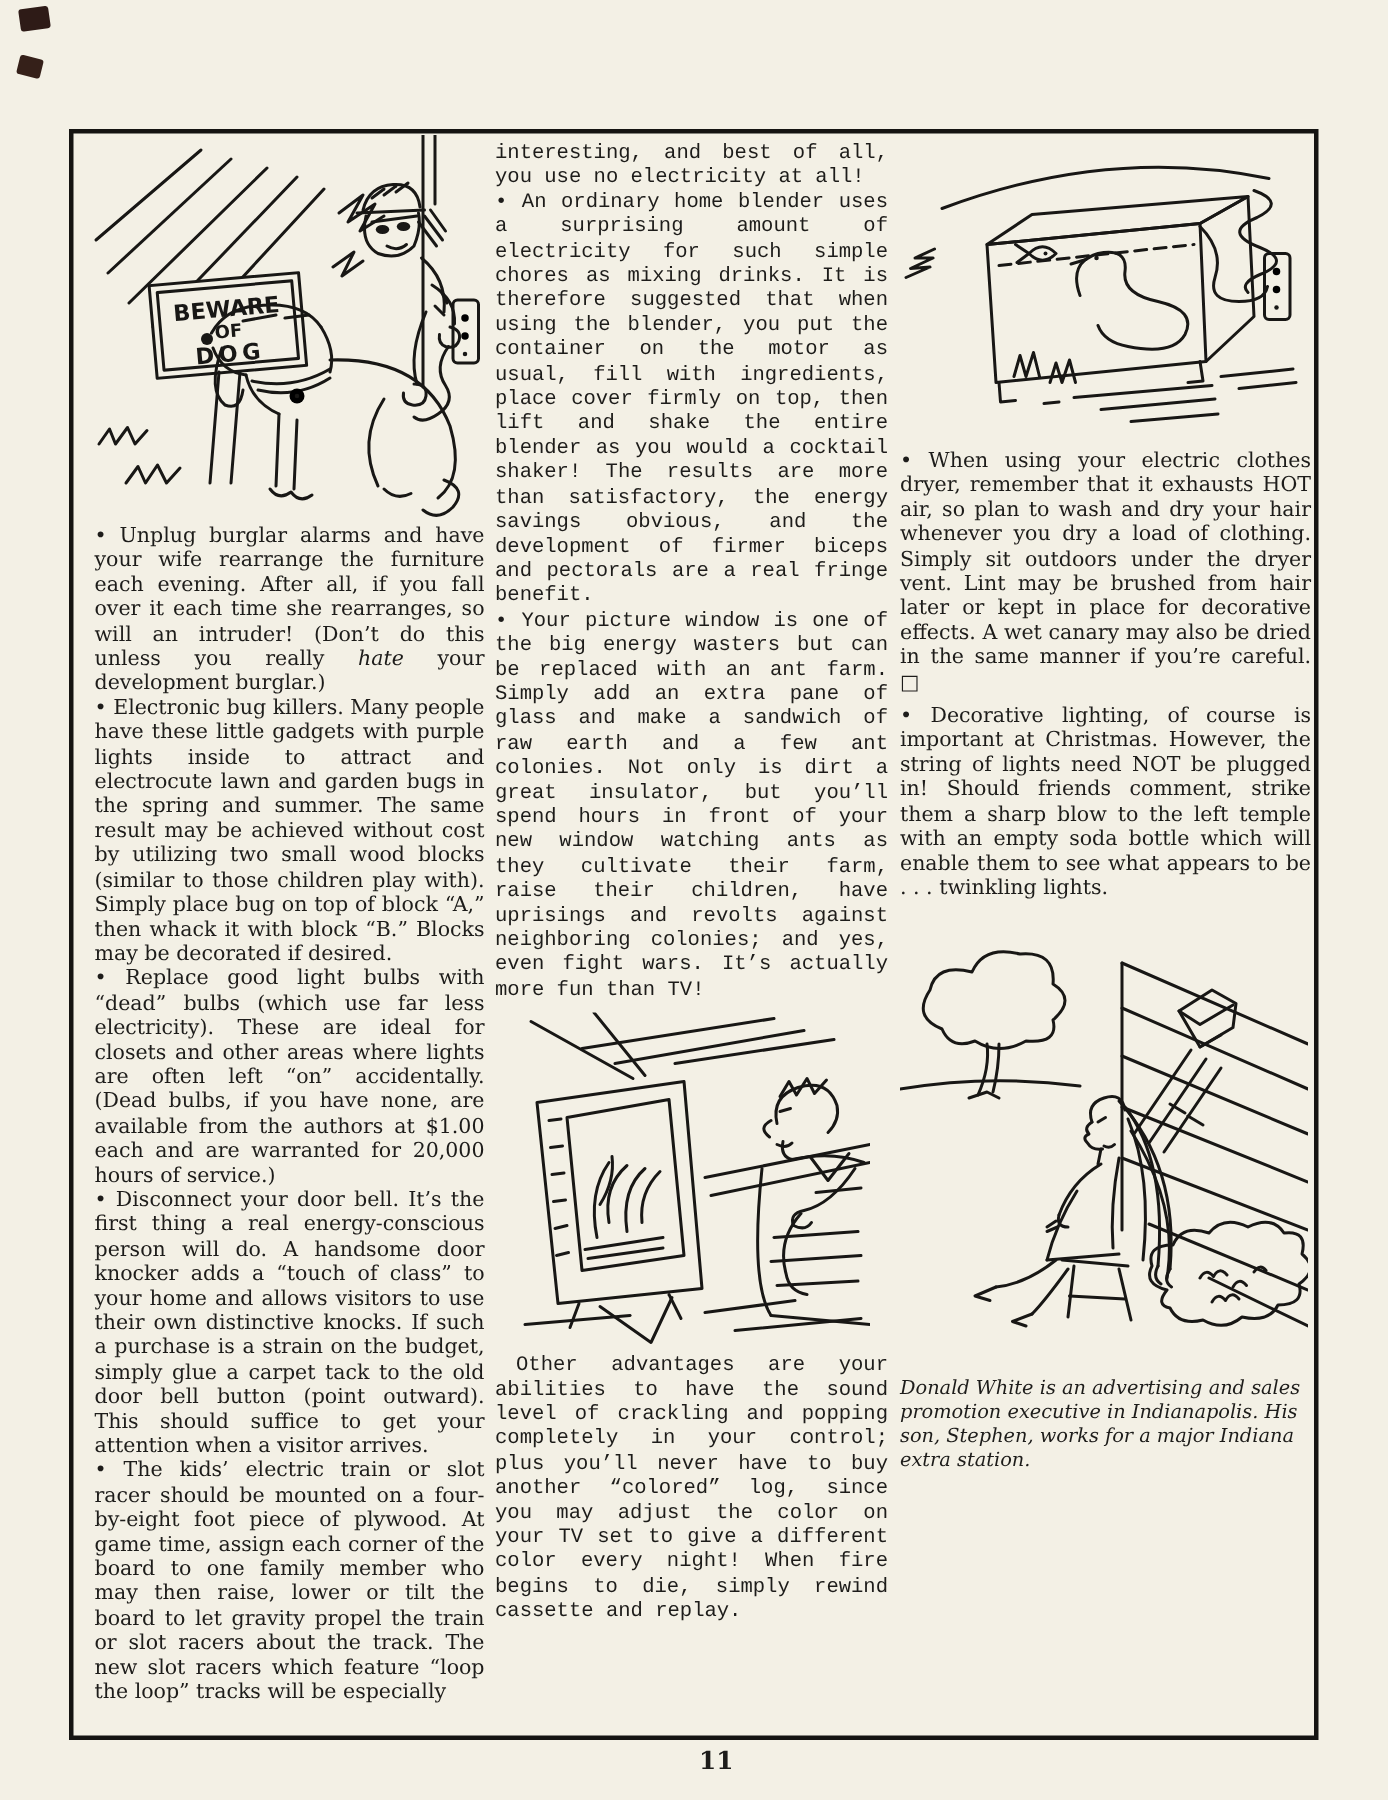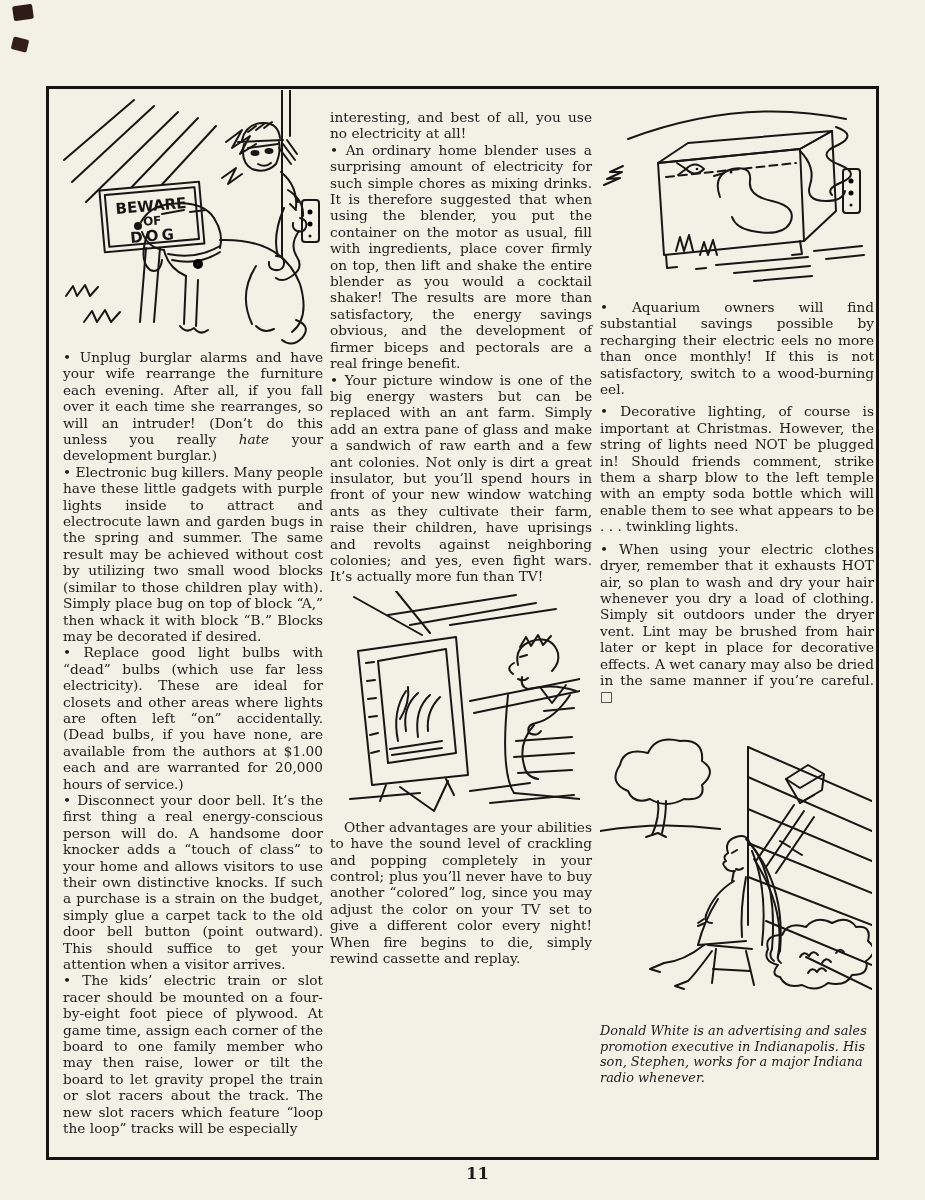--- a/index.html
+++ b/index.html
@@ -10,21 +10,21 @@
   }
   .scan-mark{position:absolute;border-radius:2px;}
   .mark1{left:13px;top:5px;width:20px;height:15px;background:#2e1b17;transform:rotate(-8deg);}
   .mark2{left:12px;top:38px;width:16px;height:13px;background:#352019;transform:rotate(14deg);}
   .frame{
     position:absolute;left:46px;top:86px;width:827px;height:1068px;
     border:3px solid #151412;overflow:hidden;background:#f3f0e5;
   }
   .col{position:absolute;}
   .col-left{left:14px;top:260px;width:260px;}
-  .col-mid{left:281px;top:20px;width:262px;}
+  .col-mid{left:281px;top:6px;width:262px;font-family:Liberation Mono, monospace;}
   .col-right{left:551px;top:4px;width:274px;}
   p{margin:0;text-align:justify;font-size:13.7px;line-height:16.4px;}
   p.gap{margin-top:6px;}
   p.indent{text-indent:14px;}
   .it{font-style:italic;}
   .caption{font-style:italic;font-size:12.9px;line-height:15.8px;text-align:left;margin-top:12px;width:268px;}
   .cartoon{display:block;}
   .cartoon path,.cartoon line,.cartoon rect,.cartoon polyline{
     fill:none;stroke:#181715;stroke-width:2;stroke-linecap:round;stroke-linejoin:round;
   }
@@ -204,23 +204,22 @@
         <circle cx="251" cy="100" r="2.5"></circle>
       <circle class="fill" cx="251" cy="112" r="1.5"></circle>
       <path d="M116,172 l92,-8"></path>
         <path d="M134,180 l76,-7"></path>
         <path d="M154,188 l58,-5"></path>
       <path d="M214,158 l48,-5"></path>
         <path d="M226,166 l38,-4"></path>
         <path d="M96,176 l10,-1"></path>
     </svg>
 
-    <p>•  Aquarium owners will find substantial savings possible by recharging their electric eels no more than once monthly! If this is not satisfactory, switch to a wood-burning eel.</p>
+    <p class="gap">•  When using your electric clothes dryer, remember that it exhausts HOT air, so plan to wash and dry your hair whenever you dry a load of clothing. Simply sit outdoors under the dryer vent. Lint may be brushed from hair later or kept in place for decorative effects. A wet canary may also be dried in the same manner if you’re careful. □</p>
     <p class="gap">•  Decorative lighting, of course is important at Christmas. However, the string of lights need NOT be plugged in! Should friends comment, strike them a sharp blow to the left temple with an empty soda bottle which will enable them to see what appears to be . . . twinkling lights.</p>
-    <p class="gap">•  When using your electric clothes dryer, remember that it exhausts HOT air, so plan to wash and dry your hair whenever you dry a load of clothing. Simply sit outdoors under the dryer vent. Lint may be brushed from hair later or kept in place for decorative effects. A wet canary may also be dried in the same manner if you’re careful. □</p>
 
     <svg class="cartoon" width="272" height="298" viewBox="0 0 272 298" style="margin-top:8px">
       <path d="M148,34 L148,212"></path>
       <path d="M148,34 L272,88"></path>
       <path d="M148,64 L272,118"></path>
         <path d="M148,96 L272,148"></path>
         <path d="M148,130 L272,180"></path>
       <path d="M148,164 L272,212"></path>
         <path d="M166,208 L272,252"></path>
         <path d="M206,244 L272,276"></path>
@@ -263,17 +262,17 @@
         <path d="M116,236 L112,270"></path>
         <path d="M146,238 L154,272"></path>
       <path d="M113,256 L150,258"></path>
       <path d="M178,252 Q162,248 168,236 Q164,222 182,222 Q188,208 206,214 Q216,202 232,210 Q248,202 256,214 Q272,212 268,228 Q280,238 266,248 Q270,262 252,262 Q246,274 228,270 Q216,280 202,272 Q186,276 180,264 Q170,262 178,252 Z"></path>
       <path d="M200,244 q4,-7 9,-1 q4,-7 9,-1"></path>
         <path d="M222,250 q4,-7 9,-1"></path>
       <path d="M208,260 q4,-7 9,-1 q4,-7 9,-1"></path>
         <path d="M236,240 q4,-6 8,-1"></path>
     </svg>
 
-    <p class="caption">Donald White is an advertising and sales promotion executive in Indianapolis. His son, Stephen, works for a major Indiana radio whenever.</p>
+    <p class="caption">Donald White is an advertising and sales promotion executive in Indianapolis. His son, Stephen, works for a major Indiana extra station.</p>
   </div>
 </div>
 
 <div class="page-number">11</div>
 
 </body></html>

